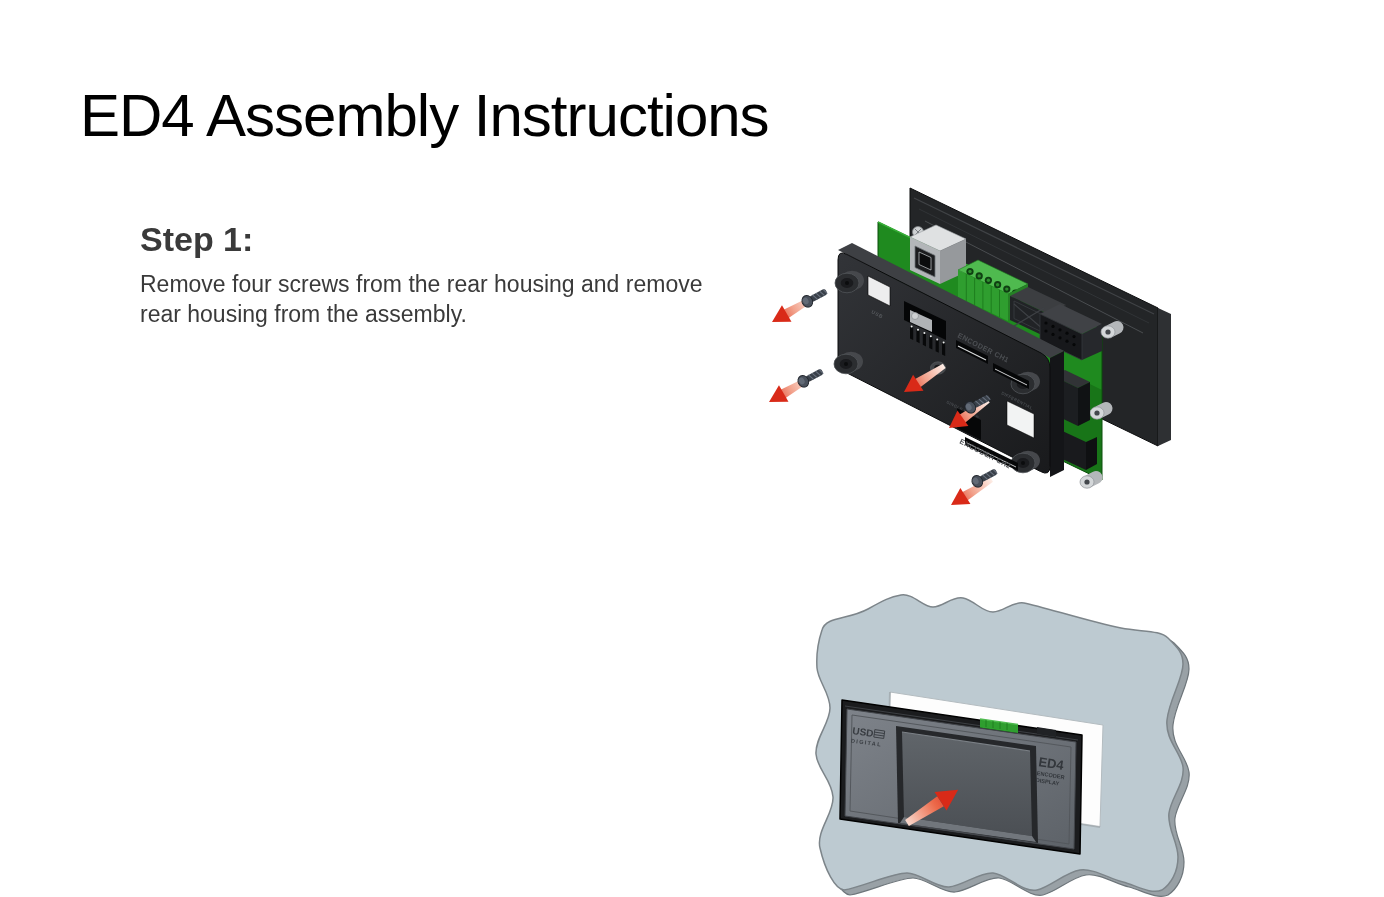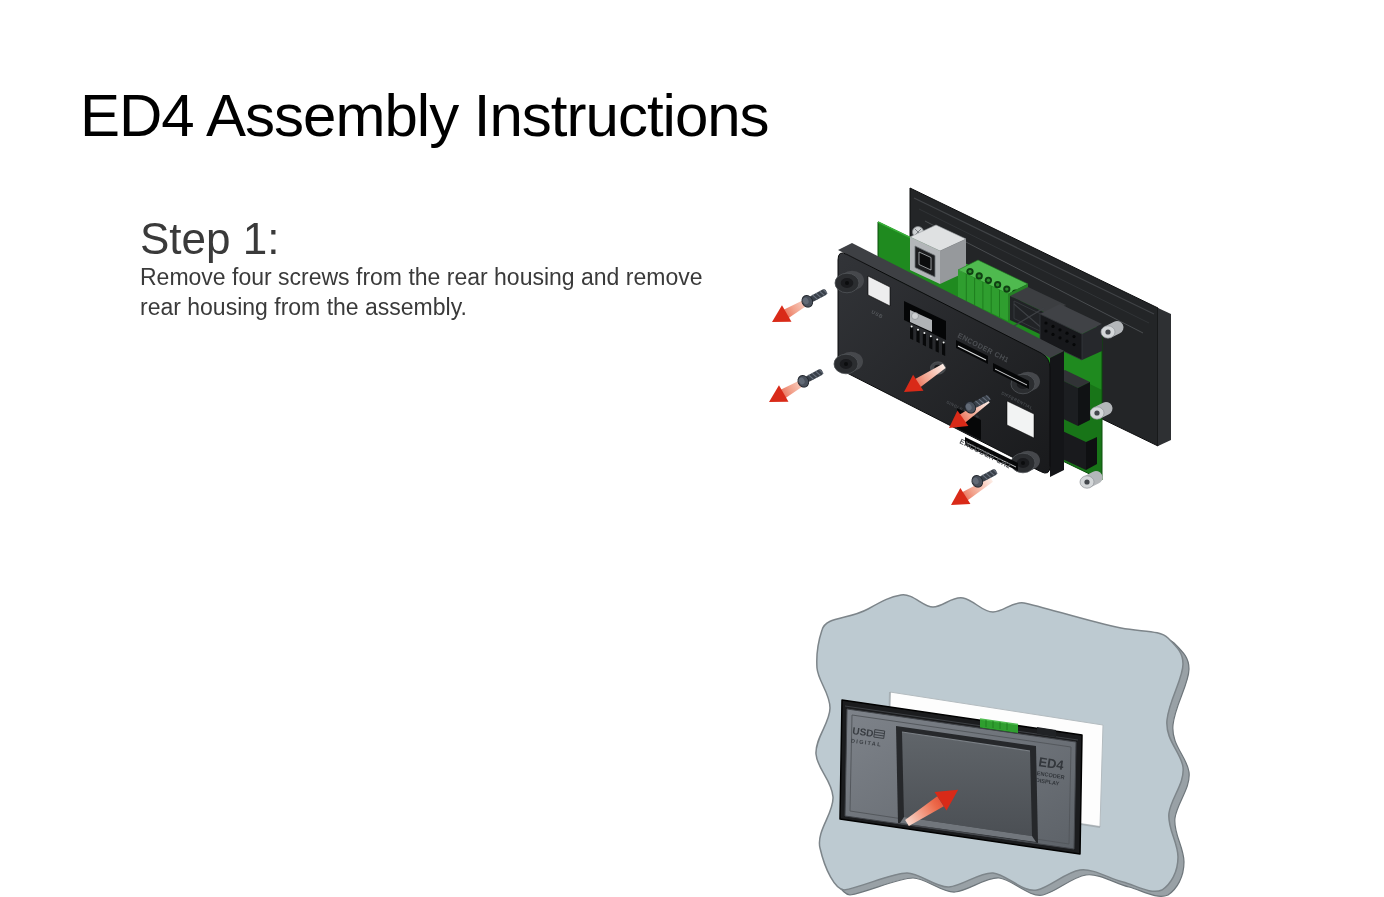--- a/index.html
+++ b/index.html
@@ -3,22 +3,22 @@
 <meta charset="utf-8">
 <style>
   html,body{margin:0;padding:0;background:#fff;}
   .canvas{position:relative;width:1384px;height:897px;background:#ffffff;overflow:hidden;
           font-family:"Liberation Sans",sans-serif;}
   .title{position:absolute;left:80px;top:86px;margin:0;font-size:60px;font-weight:400;
          letter-spacing:-1px;color:#000;line-height:1;}
   .step{position:absolute;left:140px;}
   .step-1{top:218px;}
   .step-2{top:590px;}
-  .step-heading{margin:0;font-size:44px;line-height:42px;font-weight:400;color:#3a3a3a;}
-  .step-body{margin:2px 0 0 0;font-size:23px;line-height:30px;color:#3a3a3a;max-width:600px;}
+  .step-heading{margin:0;font-size:34px;line-height:42px;font-weight:700;color:#3a3a3a;}
+  .step-body{margin:9px 0 0 0;font-size:23px;line-height:30px;color:#3a3a3a;max-width:600px;}
   .illo{position:absolute;}
   .illo-1{left:760px;top:180px;width:420px;height:340px;}
   .illo-2{left:790px;top:580px;width:420px;height:317px;}
   svg{display:block;}
   svg text{font-family:"Liberation Sans",sans-serif;}
   .emboss{fill:#4c4f53;font-weight:700;font-size:7.2px;letter-spacing:0.4px;}
   .emboss-sm{fill:#46494d;font-weight:700;font-size:4.3px;letter-spacing:0.3px;}
   .emboss-usb{fill:#55585c;font-weight:700;font-size:5px;letter-spacing:0.6px;}
 </style>
 </head>

